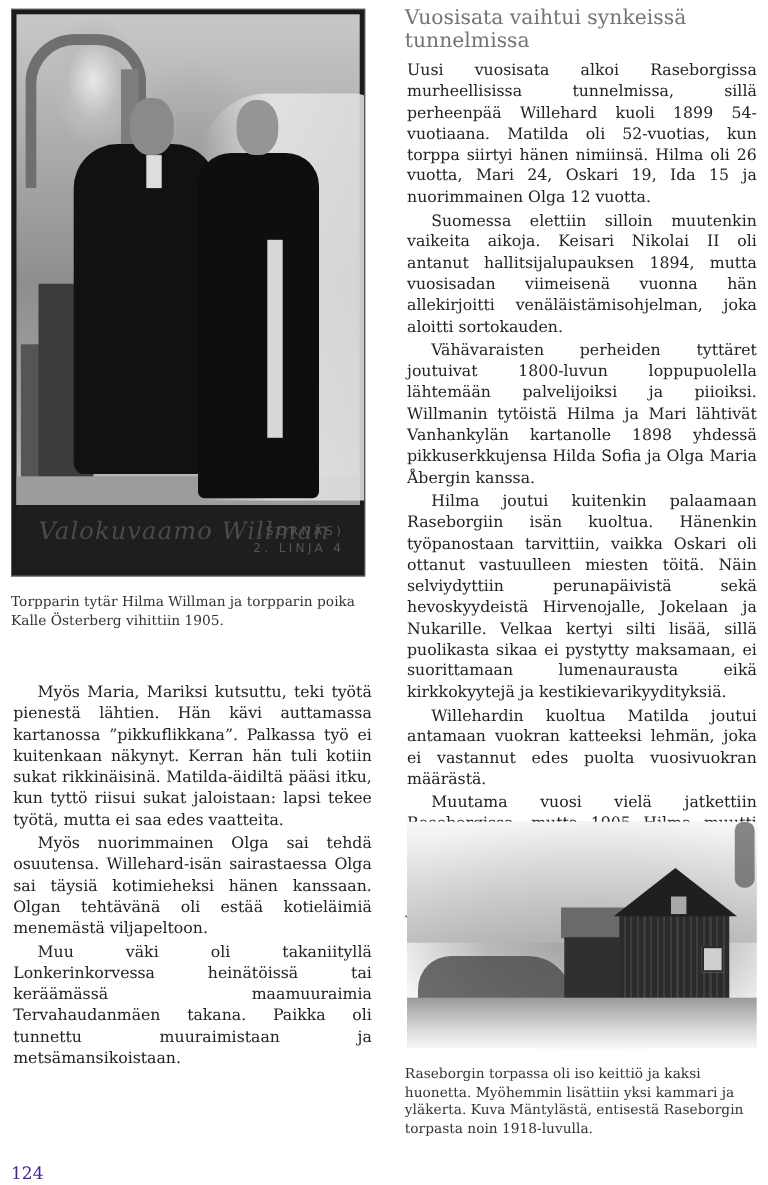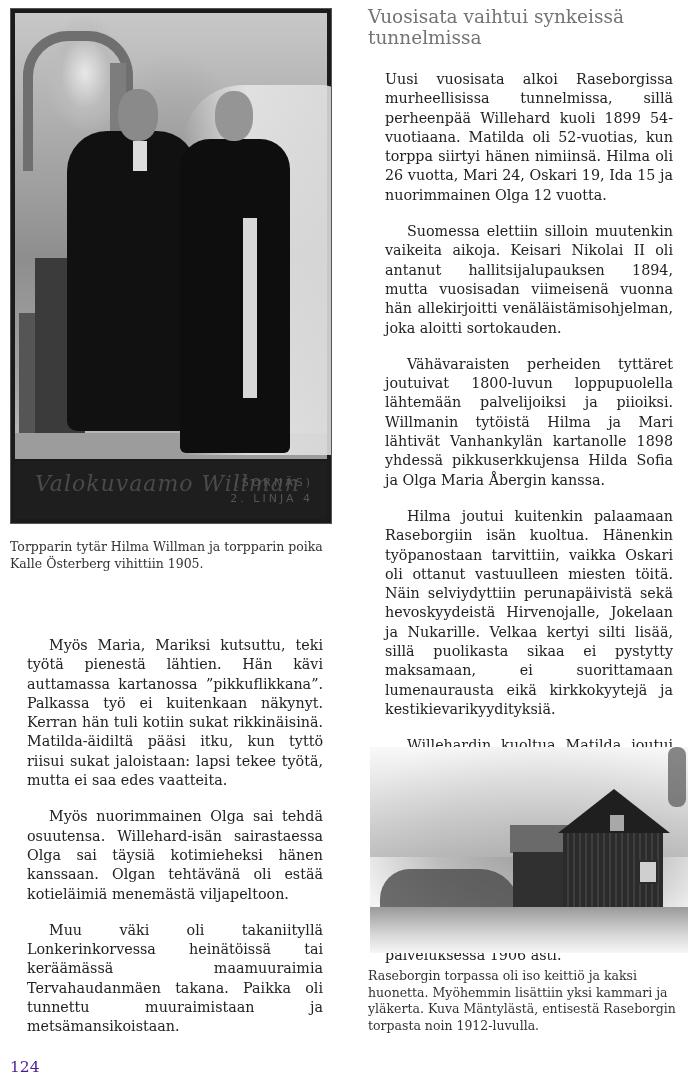--- a/index.html
+++ b/index.html
@@ -52,21 +52,21 @@
       position: absolute; right: 14px; top: 14px; font-family: "DejaVu Sans", sans-serif;
       font-size: 11px; color: #555; letter-spacing: 3px; text-align: right; line-height: 16px;
     }
 
     .caption {
       font-size: 12.5px; line-height: 16.5px; color: #333;
     }
     .caption-wedding { position: absolute; left: 10px; top: 539px; width: 330px; }
 
     .body-text p {
-      margin: 17px; font-size: 14.3px; line-height: 19.3px; text-align: justify;
+      margin: 2px; font-size: 14.3px; line-height: 19.3px; text-align: justify;
       text-indent: 22px; hyphens: manual;
     }
     .body-text p + p { margin-top: 2px; }
     .left-body { position: absolute; left: 10px; top: 619px; width: 330px; }
 
     .heading {
       position: absolute; left: 368px; top: 6px; width: 322px;
       font-size: 18.5px; line-height: 21px; font-weight: normal; margin: 0; color: #737373;
     }
     .right-body { position: absolute; left: 368px; top: 53px; width: 322px; }
@@ -152,15 +152,15 @@
   <div class="tree-right"></div>
   <div class="roof-left"></div>
   <div class="house-left"></div>
   <div class="house-main"></div>
   <div class="roof-main"></div>
   <div class="window2"></div>
   <div class="window1"></div>
   <div class="ground"></div>
 </div>
 
-<div class="caption caption-house">Raseborgin torpassa oli iso keittiö ja kaksi huonetta. Myöhemmin lisättiin yksi kammari ja yläkerta. Kuva Mäntylästä, entisestä Raseborgin torpasta noin  1912-luvulla.</div>
+<div class="caption caption-house">Raseborgin torpassa oli iso keittiö ja kaksi huonetta. Myöhemmin lisättiin yksi kammari ja yläkerta. Kuva Mäntylästä, entisestä Raseborgin torpasta noin  1918-luvulla.</div>
 
 <div class="page-number">124</div>
 
 </body></html>

